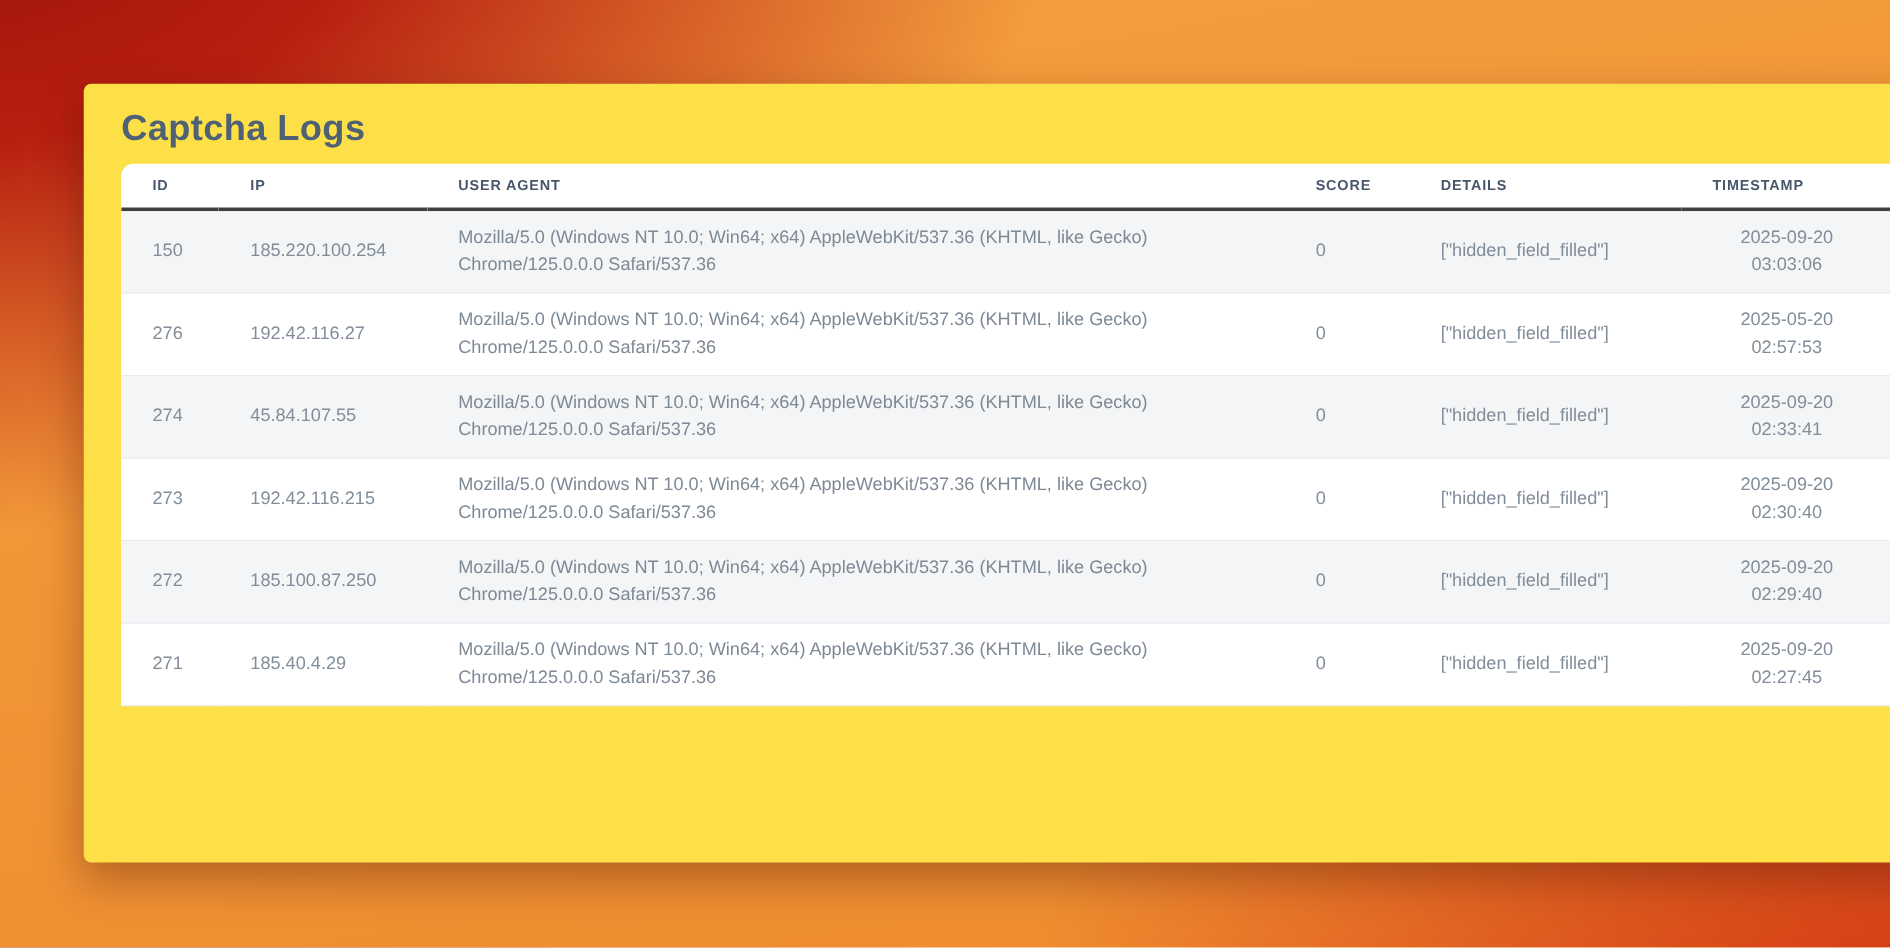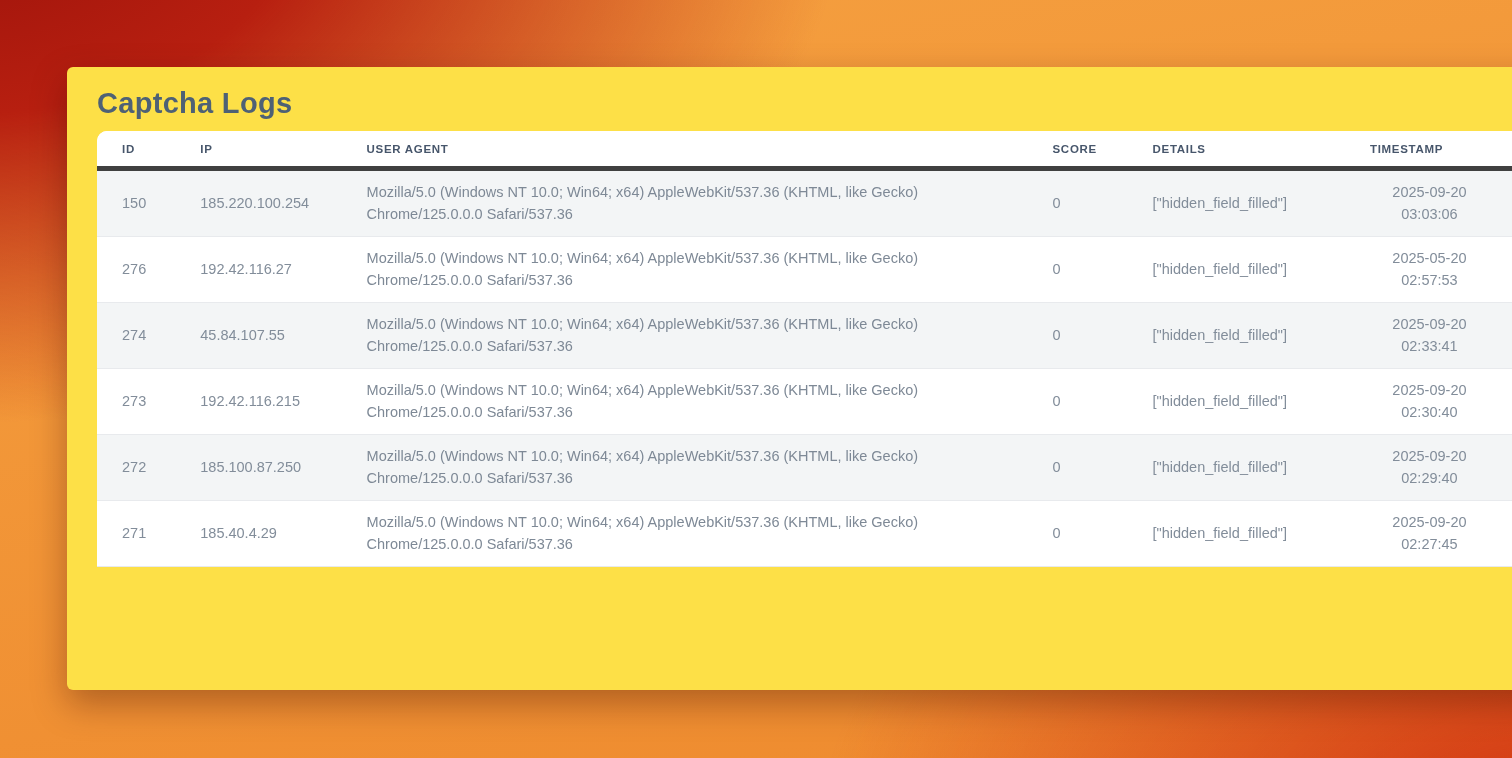--- a/index.html
+++ b/index.html
@@ -45,21 +45,21 @@
   col.c-details { width: 200px; }
   col.c-ts { width: 173px; }
   thead th {
     text-align: left;
     font-size: 11.5px;
     font-weight: bold;
     letter-spacing: 0.7px;
     color: #47566b;
     padding: 12px 10px 11px 25px;
     background: #ffffff;
-    border-bottom: 5px solid #404040;
+    border-bottom: 3px solid #404040;
     white-space: nowrap;
   }
   tbody td {
     font-size: 14.5px;
     line-height: 21.5px;
     color: #828d9a;
     padding: 11px 10px 11px 25px;
     vertical-align: middle;
     border-bottom: 1px solid #e8eaed;
     height: 65px;

